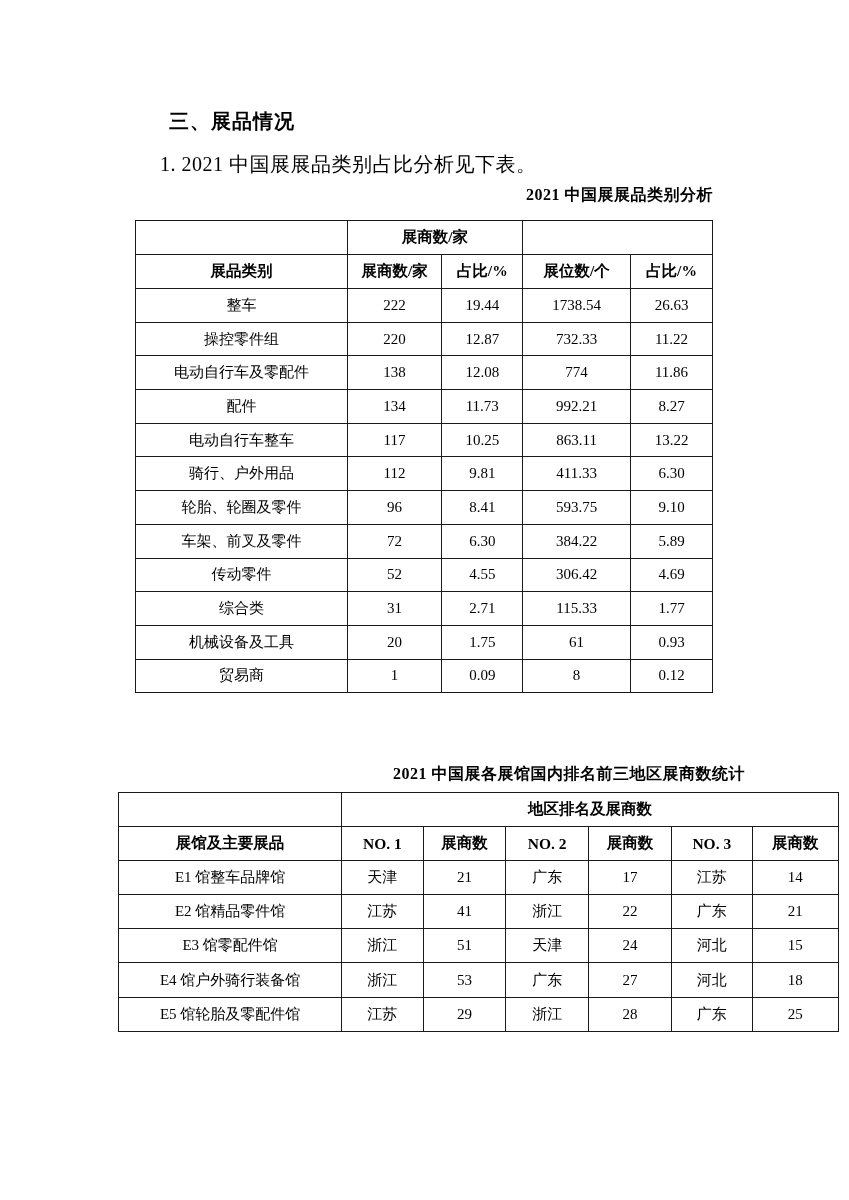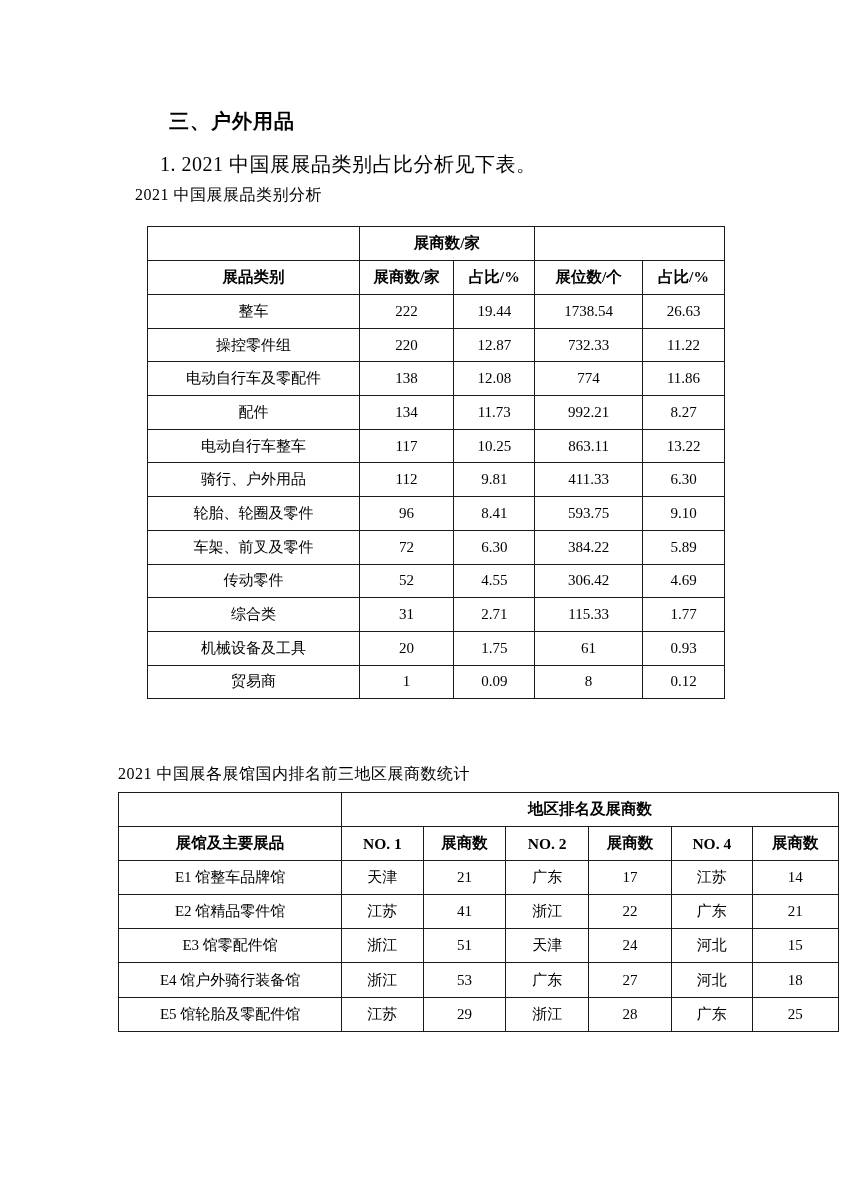--- a/index.html
+++ b/index.html
@@ -16,48 +16,48 @@
     position:absolute;left:169px;top:108px;
     font-size:20px;font-weight:bold;letter-spacing:1px;
   }
   .para{
     position:absolute;
     font-size:20px;letter-spacing:0.5px;white-space:nowrap;
   }
   .para1{left:160px;top:151px;}
   .para2{left:160px;top:732px;}
   .caption{
-    position:absolute;text-align:left;
-    font-size:16px;font-weight:normal;letter-spacing:0.5px;
+    position:absolute;text-align:right;
+    font-size:16px;font-weight:bold;letter-spacing:0.5px;
   }
   .caption1{left:135px;width:578px;top:185px;}
   .caption2{left:118px;width:627px;top:764px;}
   table{
     position:absolute;
     border-collapse:collapse;table-layout:fixed;
   }
   td{
     border:1px solid #1a1a1a;
     text-align:center;vertical-align:middle;
     font-size:15px;padding:0 2px;
     overflow:hidden;white-space:nowrap;
   }
   tr.hd td{font-weight:bold;font-size:15.5px;}
-  .t1{left:135px;top:226px;width:578px;margin-left:12px;}
+  .t1{left:135px;top:220px;width:578px;}
   .t1 tr{height:33.7px;}
   .t1 tr.hd{height:34px;}
   .t2{left:118px;top:792px;width:721px;}
   .t2 tr{height:34.1px;}
 </style>
 </head>
 <body>
 
 <div class="page">
 
-  <div class="heading">三、户外用品</div>
+  <div class="heading">三、展品情况</div>
 
   <div class="para para1">1. 2021 中国展展品类别占比分析见下表。</div>
 
   <div class="caption caption1">2021 中国展展品类别分析</div>
 
   <table class="t1">
     <colgroup>
       <col style="width:36.7%">
         <col style="width:16.4%">
         <col style="width:14.0%">
@@ -181,21 +181,21 @@
       <tr class="hd">
         <td></td>
         <td colspan="6">地区排名及展商数</td>
       </tr>
       <tr class="hd">
         <td>展馆及主要展品</td>
         <td>NO. 1</td>
         <td>展商数</td>
         <td>NO. 2</td>
         <td>展商数</td>
-        <td>NO. 4</td>
+        <td>NO. 3</td>
         <td>展商数</td>
       </tr>
       <tr>
         <td>E1 馆整车品牌馆</td>
         <td>天津</td>
         <td>21</td>
         <td>广东</td>
         <td>17</td>
         <td>江苏</td>
         <td>14</td>

